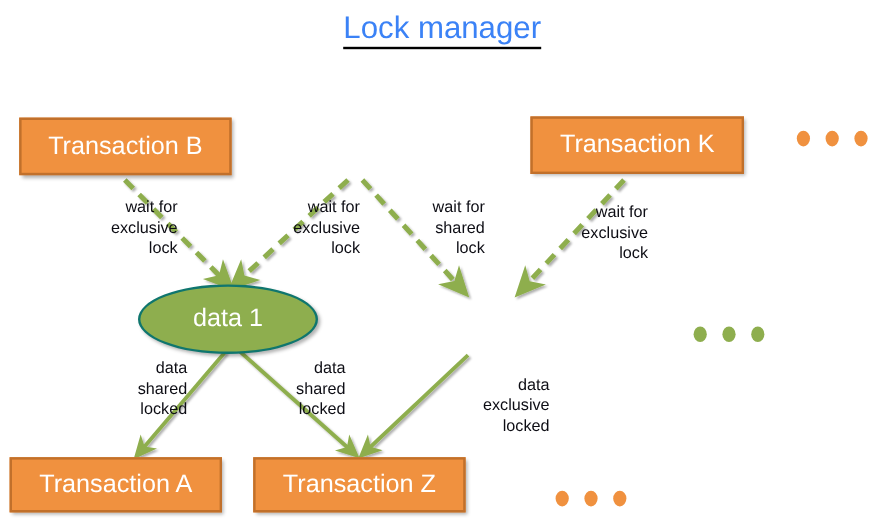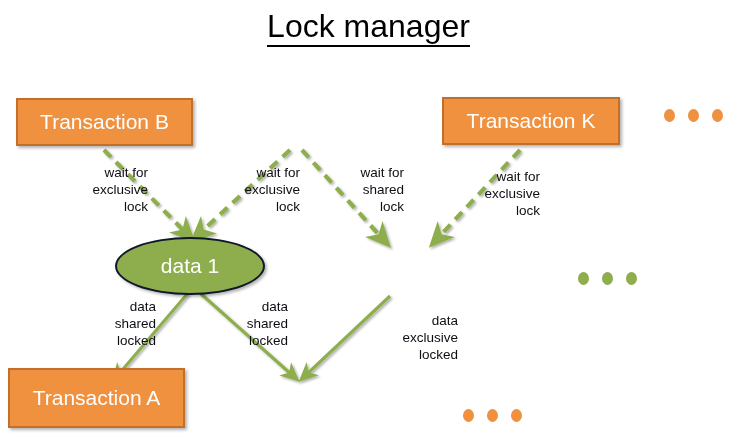--- a/index.html
+++ b/index.html
@@ -10,22 +10,22 @@
     overflow:hidden;
     position:relative;
   }
   #canvas{position:absolute;left:0;top:0;width:737px;height:437px;}
 
   
   .title{
     position:absolute;
     left:0;top:8px;width:737px;
     text-align:center;
-    font-size:32px;
-    color:#000000;
+    font-size:26px;
+    color:#3b82f6;
     letter-spacing:0px;
   }
   .title span{
     border-bottom:2px solid #000;
     padding-bottom:1px;
   }
 
   
   .txbox{
     position:absolute;
@@ -37,21 +37,21 @@
     display:flex;
     align-items:center;
     justify-content:center;
     box-shadow:2px 2px 3px rgba(0,0,0,0.30);
   }
 
   
   .ellipse{
     position:absolute;
     background:#8EAE4E;
-    border:2px solid #0f172a;
+    border:2px solid #0f766e;
     box-sizing:border-box;
     border-radius:50%;
     color:#ffffff;
     font-size:21px;
     display:flex;
     align-items:center;
     justify-content:center;
     box-shadow:2px 2px 3px rgba(0,0,0,0.30);
   }
 
@@ -113,24 +113,27 @@
 
   <div class="txbox" style="left:442px;top:97px;width:178px;height:48px;">
     <span>Transaction K</span>
   </div>
 
   <div class="ellipse" style="left:115px;top:237px;width:150px;height:58px;">
     <span>data 1</span>
   </div>
 
 
-  <div class="txbox" style="left:8px;top:368px;width:177px;height:60px;">
+  <div class="txbox" style="left:8px;top:381px;width:177px;height:46px;">
     <span>Transaction A</span>
   </div>
 
+  <div class="txbox" style="left:211px;top:381px;width:177px;height:46px;">
+    <span>Transaction Z</span>
+  </div>
 
   <div class="elabel" style="left:58px;top:164px;width:90px;">wait for
 exclusive
 lock</div>
 
   <div class="elabel" style="left:208px;top:164px;width:92px;">wait for
 exclusive
 lock</div>
 
   <div class="elabel" style="left:322px;top:164px;width:82px;">wait for

